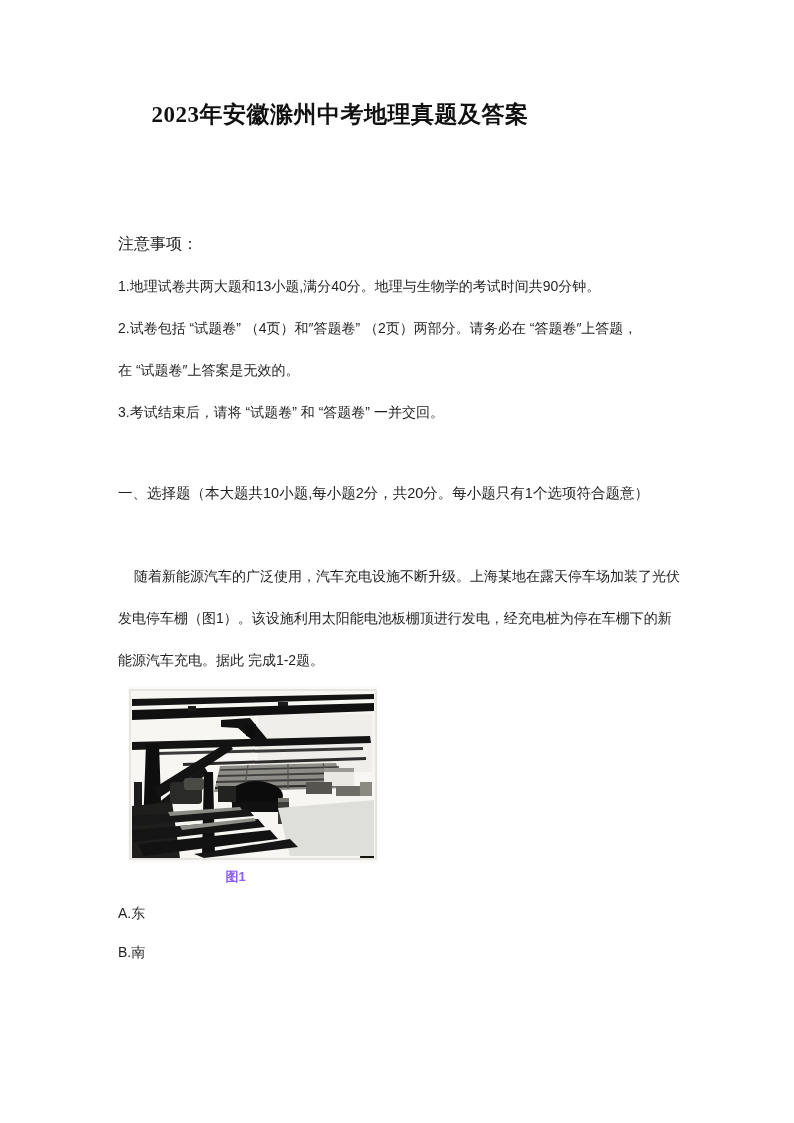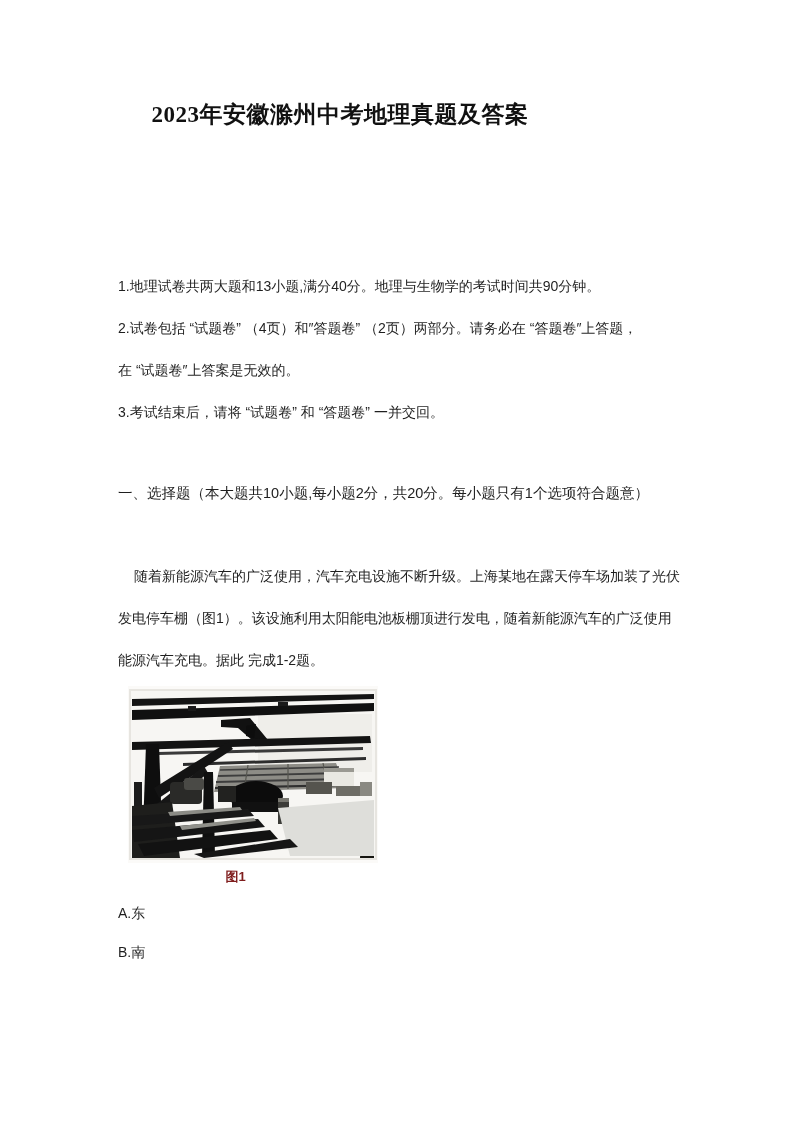--- a/index.html
+++ b/index.html
@@ -55,42 +55,43 @@
     width: 250px; height: 177px;
     background: #fbfaf8;
   }
   .figure-caption {
     position: absolute;
     left: 128px; top: 868px;
     width: 215px;
     text-align: center;
     font-size: 13px;
     font-weight: bold;
-    color: #7f1d1d;
+    color: #8b5cf6;
   }
   .q1 { top: 896px; }
   .optA { top: 903px; }
   .optB { top: 942px; }
 </style>
 </head>
 <body>
 
 <div class="page">
 
   <div class="doc-title">2023年安徽滁州中考地理真题及答案</div>
 
+  <div class="txt notice-heading">注意事项：</div>
   <div class="txt n1">1.地理试卷共两大题和13小题,满分40分。地理与生物学的考试时间共90分钟。</div>
   <div class="txt n2">2.试卷包括 “试题卷” （4页）和″答题卷” （2页）两部分。请务必在 “答题卷″上答题，</div>
   <div class="txt n3">在 “试题卷″上答案是无效的。</div>
   <div class="txt n4">3.考试结束后，请将 “试题卷” 和 “答题卷” 一并交回。</div>
 
   <div class="txt section-heading">一、选择题（本大题共10小题,每小题2分，共20分。每小题只有1个选项符合题意）</div>
 
   <div class="txt p1">随着新能源汽车的广泛使用，汽车充电设施不断升级。上海某地在露天停车场加装了光伏</div>
-  <div class="txt p2">发电停车棚（图1）。该设施利用太阳能电池板棚顶进行发电，随着新能源汽车的广泛使用</div>
+  <div class="txt p2">发电停车棚（图1）。该设施利用太阳能电池板棚顶进行发电，经充电桩为停在车棚下的新</div>
   <div class="txt p3">能源汽车充电。据此 完成1-2题。</div>
 
   <div class="figure-photo">
     <svg width="250" height="177" viewBox="0 0 250 177" xmlns="http://www.w3.org/2000/svg">
 
       <rect x="2" y="4" width="246" height="169" fill="#f7f6f3"></rect>
       <rect x="130" y="28" width="114" height="58" fill="#efeeea"></rect>
 
       <g>
         <polygon points="4,13 246,8 246,13 4,20" fill="#141414"></polygon>

